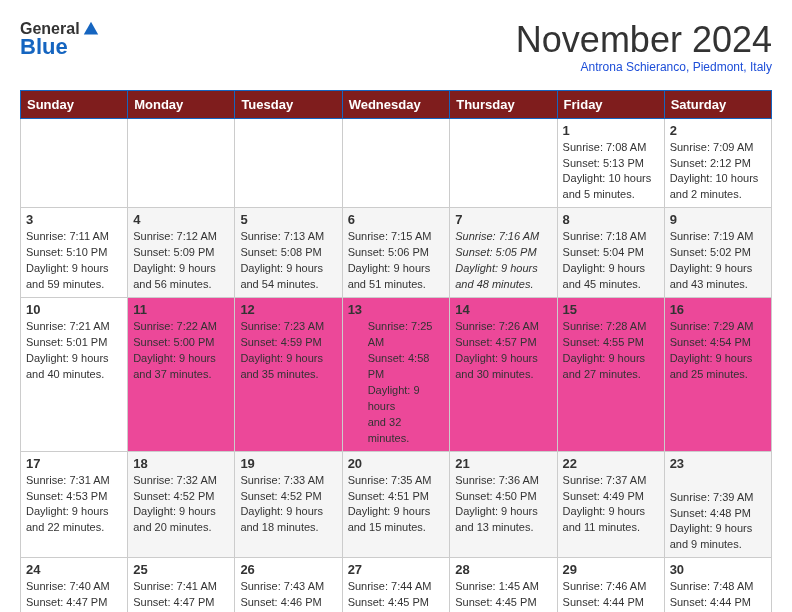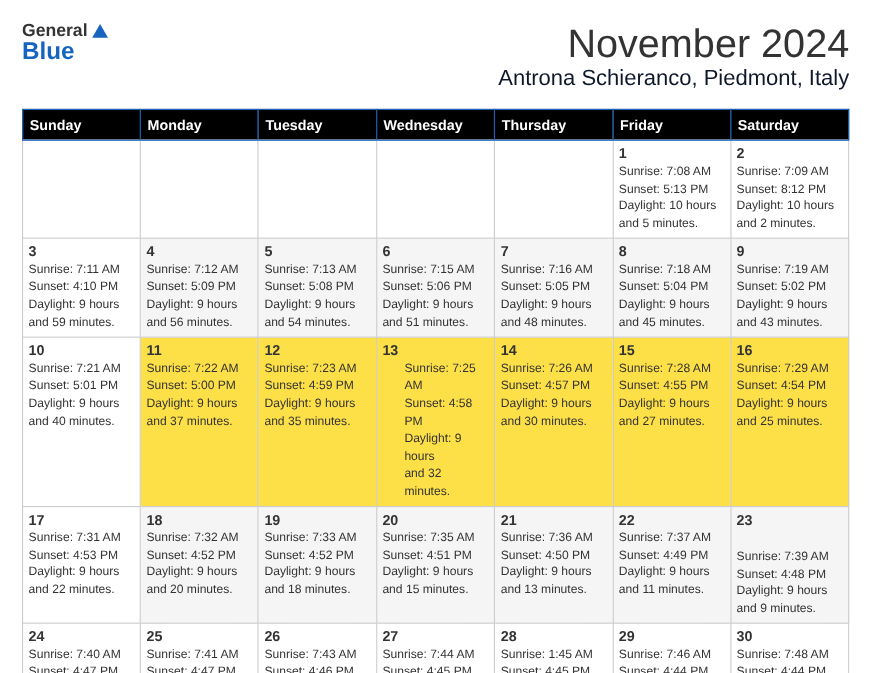--- a/index.html
+++ b/index.html
@@ -37,29 +37,29 @@
     .title-section {
       text-align: right;
     }
     .month-title {
       font-size: 36px;
       font-weight: normal;
       color: #333;
       line-height: 1.1;
     }
     .location-title {
-      font-size: 20px;
-      color: #0f172a;
+      font-size: 12px;
+      color: #1d4ed8;
     }
     .calendar {
       width: 100%;
       border-collapse: collapse;
     }
     .calendar th {
-      background: #000000;
+      background: #7f1d1d;
       color: #fff;
       text-align: left;
       padding: 6px 6px;
       font-size: 13px;
       border: 1px solid #1565c0;
     }
     .calendar td {
       border: 1px solid #ccc;
       vertical-align: top;
       padding: 4px 5px;
@@ -85,21 +85,21 @@
       font-size: 11px;
       line-height: 1.45;
       color: #333;
     }
     .empty-cell {
       background: #fff !important;
     }
     
     .row-1 td { background: #fff; }
     .row-2 td { background: #f5f5f5; }
-    .row-3 td { background: #fde047; }
+    .row-3 td { background: #ec4899; }
     .row-4 td { background: #f5f5f5; }
     .row-5 td { background: #fff; border-radius: 27px; }
     .row-1 td.empty-cell, .row-2 td.empty-cell, .row-3 td.empty-cell,
     .row-4 td.empty-cell, .row-5 td.empty-cell { background: #fff; }
   </style>
 </head>
 <body>
 
 <div>
   <div class="header-section">
@@ -140,30 +140,30 @@
           <td>
             <span class="day-number">1</span>
             <div class="day-info" style="white-space: pre-line;">Sunrise: 7:08 AM
 Sunset: 5:13 PM
 Daylight: 10 hours
 and 5 minutes.</div>
           </td>
           <td>
             <span class="day-number">2</span>
             <div class="day-info" style="white-space: pre-line;">Sunrise: 7:09 AM
-Sunset: 8:12 PM
+Sunset: 2:12 PM
 Daylight: 10 hours
 and 2 minutes.</div>
           </td>
         </tr>
         <tr class="row-2">
           <td>
             <span class="day-number">3</span>
             <div class="day-info" style="white-space: pre-line;">Sunrise: 7:11 AM
-Sunset: 4:10 PM
+Sunset: 5:10 PM
 Daylight: 9 hours
 and 59 minutes.</div>
           </td>
           <td>
             <span class="day-number">4</span>
             <div class="day-info" style="white-space: pre-line;">Sunrise: 7:12 AM
 Sunset: 5:09 PM
 Daylight: 9 hours
 and 56 minutes.</div>
           </td>
@@ -176,21 +176,21 @@
           </td>
           <td>
             <span class="day-number">6</span>
             <div class="day-info" style="white-space: pre-line;">Sunrise: 7:15 AM
 Sunset: 5:06 PM
 Daylight: 9 hours
 and 51 minutes.</div>
           </td>
           <td>
             <span class="day-number">7</span>
-            <div class="day-info" style="white-space: pre-line;">Sunrise: 7:16 AM
+            <div class="day-info" style="white-space: pre-line; font-style: italic;">Sunrise: 7:16 AM
 Sunset: 5:05 PM
 Daylight: 9 hours
 and 48 minutes.</div>
           </td>
           <td>
             <span class="day-number">8</span>
             <div class="day-info" style="white-space: pre-line;">Sunrise: 7:18 AM
 Sunset: 5:04 PM
 Daylight: 9 hours
 and 45 minutes.</div>

